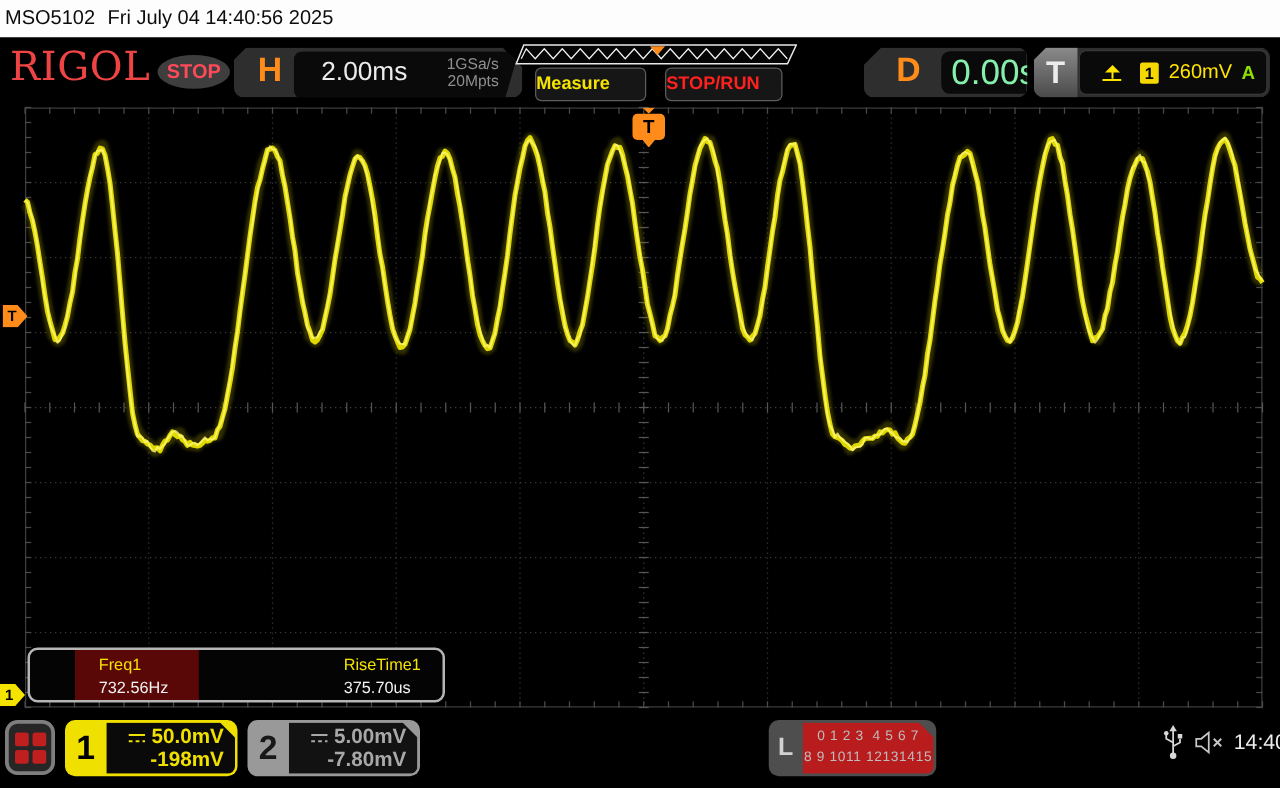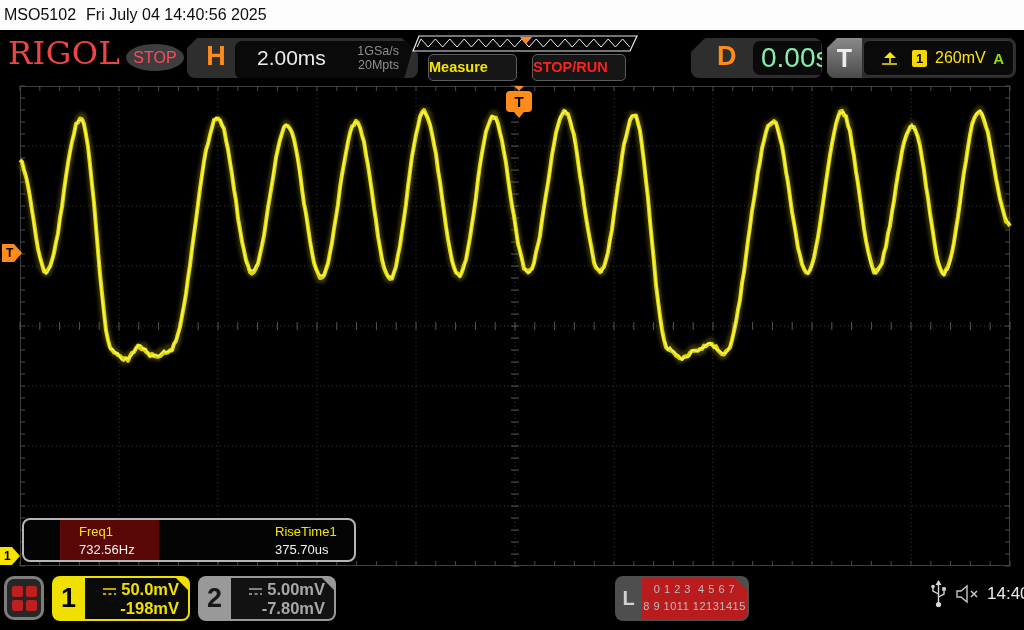--- a/index.html
+++ b/index.html
@@ -11,21 +11,21 @@
   .topbar{position:absolute;left:0;top:0;width:1024px;height:30px;background:#fdfdfd;color:#0d0d0d;
           font-size:16px;line-height:30px;padding-left:4px;white-space:pre}
   .topbar .model{font-weight:bold;font-weight:400}
   .topbar span{margin-right:10px}
 
   
   .header{position:absolute;left:0;top:30px;width:1024px;height:56px;background:#000}
   .logo{position:absolute;left:8px;top:4px;font-family:"DejaVu Serif","Liberation Serif",serif;
         font-weight:normal;font-size:32px;color:#ef4444;letter-spacing:0.5px}
   .stop-badge{position:absolute;left:126px;top:14px;width:58px;height:27px;background:#3e3e3e;
-        border-radius:50%;color:#ff4a5a;font-weight:normal;font-size:16px;text-align:center;line-height:27px}
+        border-radius:50%;color:#ff4a5a;font-weight:bold;font-size:16px;text-align:center;line-height:27px}
   .h-group{position:absolute;left:187px;top:8px;width:231px;height:40px;background:#2e2e2e;
         border-radius:8px;clip-path:polygon(0 10px,10px 0,calc(100% - 16px) 0,100% 16px,100% 100%,0 100%)}
   .h-letter{position:absolute;left:12px;top:3px;width:34px;text-align:center;font-size:27px;font-weight:bold;color:#ff8c1a}
   .h-inner{position:absolute;left:48px;top:3px;width:180px;height:38px;background:#0a0a0a;border-radius:7px;
         clip-path:polygon(0 0,100% 0,calc(100% - 11px) 100%,0 100%)}
   .timebase{position:absolute;left:22px;top:0;font-size:21px;color:#ebebeb;line-height:34px}
   .rate{position:absolute;right:16px;top:3px;text-align:right;font-size:12.5px;color:#8f8f8f;line-height:1.15}
   .preview{position:absolute;left:412px;top:5px}
   .btn{position:absolute;top:24px;height:27px;background:#161616;border:1px solid #5c5c5c;border-radius:5px;
         font-weight:bold;font-size:14.5px;line-height:25px;cursor:pointer}

